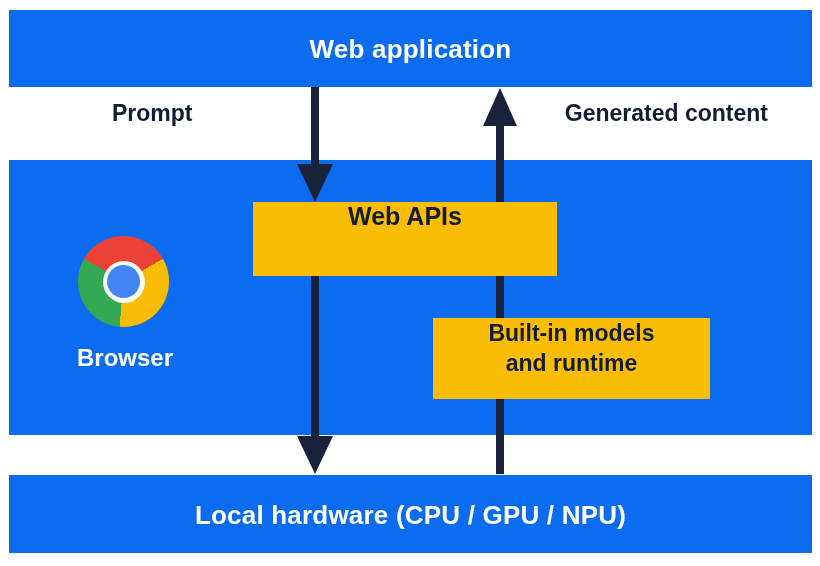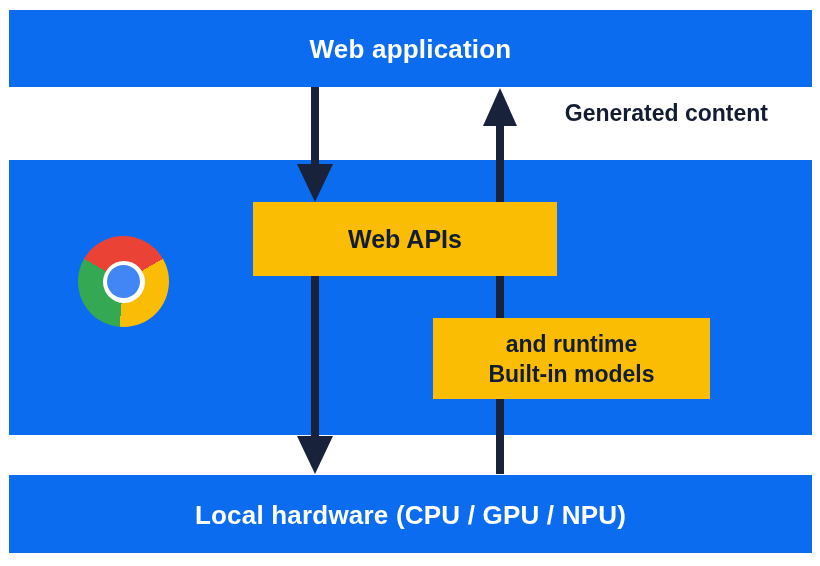--- a/index.html
+++ b/index.html
@@ -81,21 +81,21 @@
 
   
   .ybox {
     position: absolute;
     background: #FBBC04;
     color: #121C33;
     font-weight: bold;
     display: flex;
     flex-direction: column;
     align-items: center;
-    justify-content: center;
+    justify-content: flex-start;
     text-align: center;
     z-index: 3;
   }
   .webapis-box { left: 253px; top: 202px; width: 304px; height: 74px; font-size: 25px; }
   .builtin-box { left: 433px; top: 318px; width: 277px; height: 81px; font-size: 23px; line-height: 30px; }
 
   
   .chrome-icon {
     position: absolute;
     left: 78px;
@@ -148,40 +148,42 @@
     <div class="band-label">Web application</div>
   </div>
 
   <div class="band middle-sec"></div>
 
   <div class="band bottom-bar">
     <div class="band-label">Local hardware (CPU / GPU / NPU)</div>
   </div>
 
   <div class="io-block io-input">
+    <div class="io-label">Prompt</div>
   </div>
   <div class="io-block io-output">
     <div class="io-label">Generated content</div>
   </div>
 
   <div class="stem down-stem-1"></div>
   <div class="head head-down down-head-1"></div>
   <div class="stem down-stem-2"></div>
   <div class="head head-down down-head-2"></div>
 
   <div class="stem up-stem"></div>
   <div class="head head-up up-head"></div>
 
   <div class="ybox webapis-box">
     <span>Web APIs</span>
   </div>
   <div class="ybox builtin-box">
+    <span>Built-in models</span>
     <span>and runtime</span>
-    <span>Built-in models</span>
   </div>
 
   <div class="chrome-icon">
     <div class="chrome-ring">
       <div class="chrome-core"></div>
     </div>
   </div>
+  <div class="browser-label">Browser</div>
 
 </div>
 
 </body></html>

